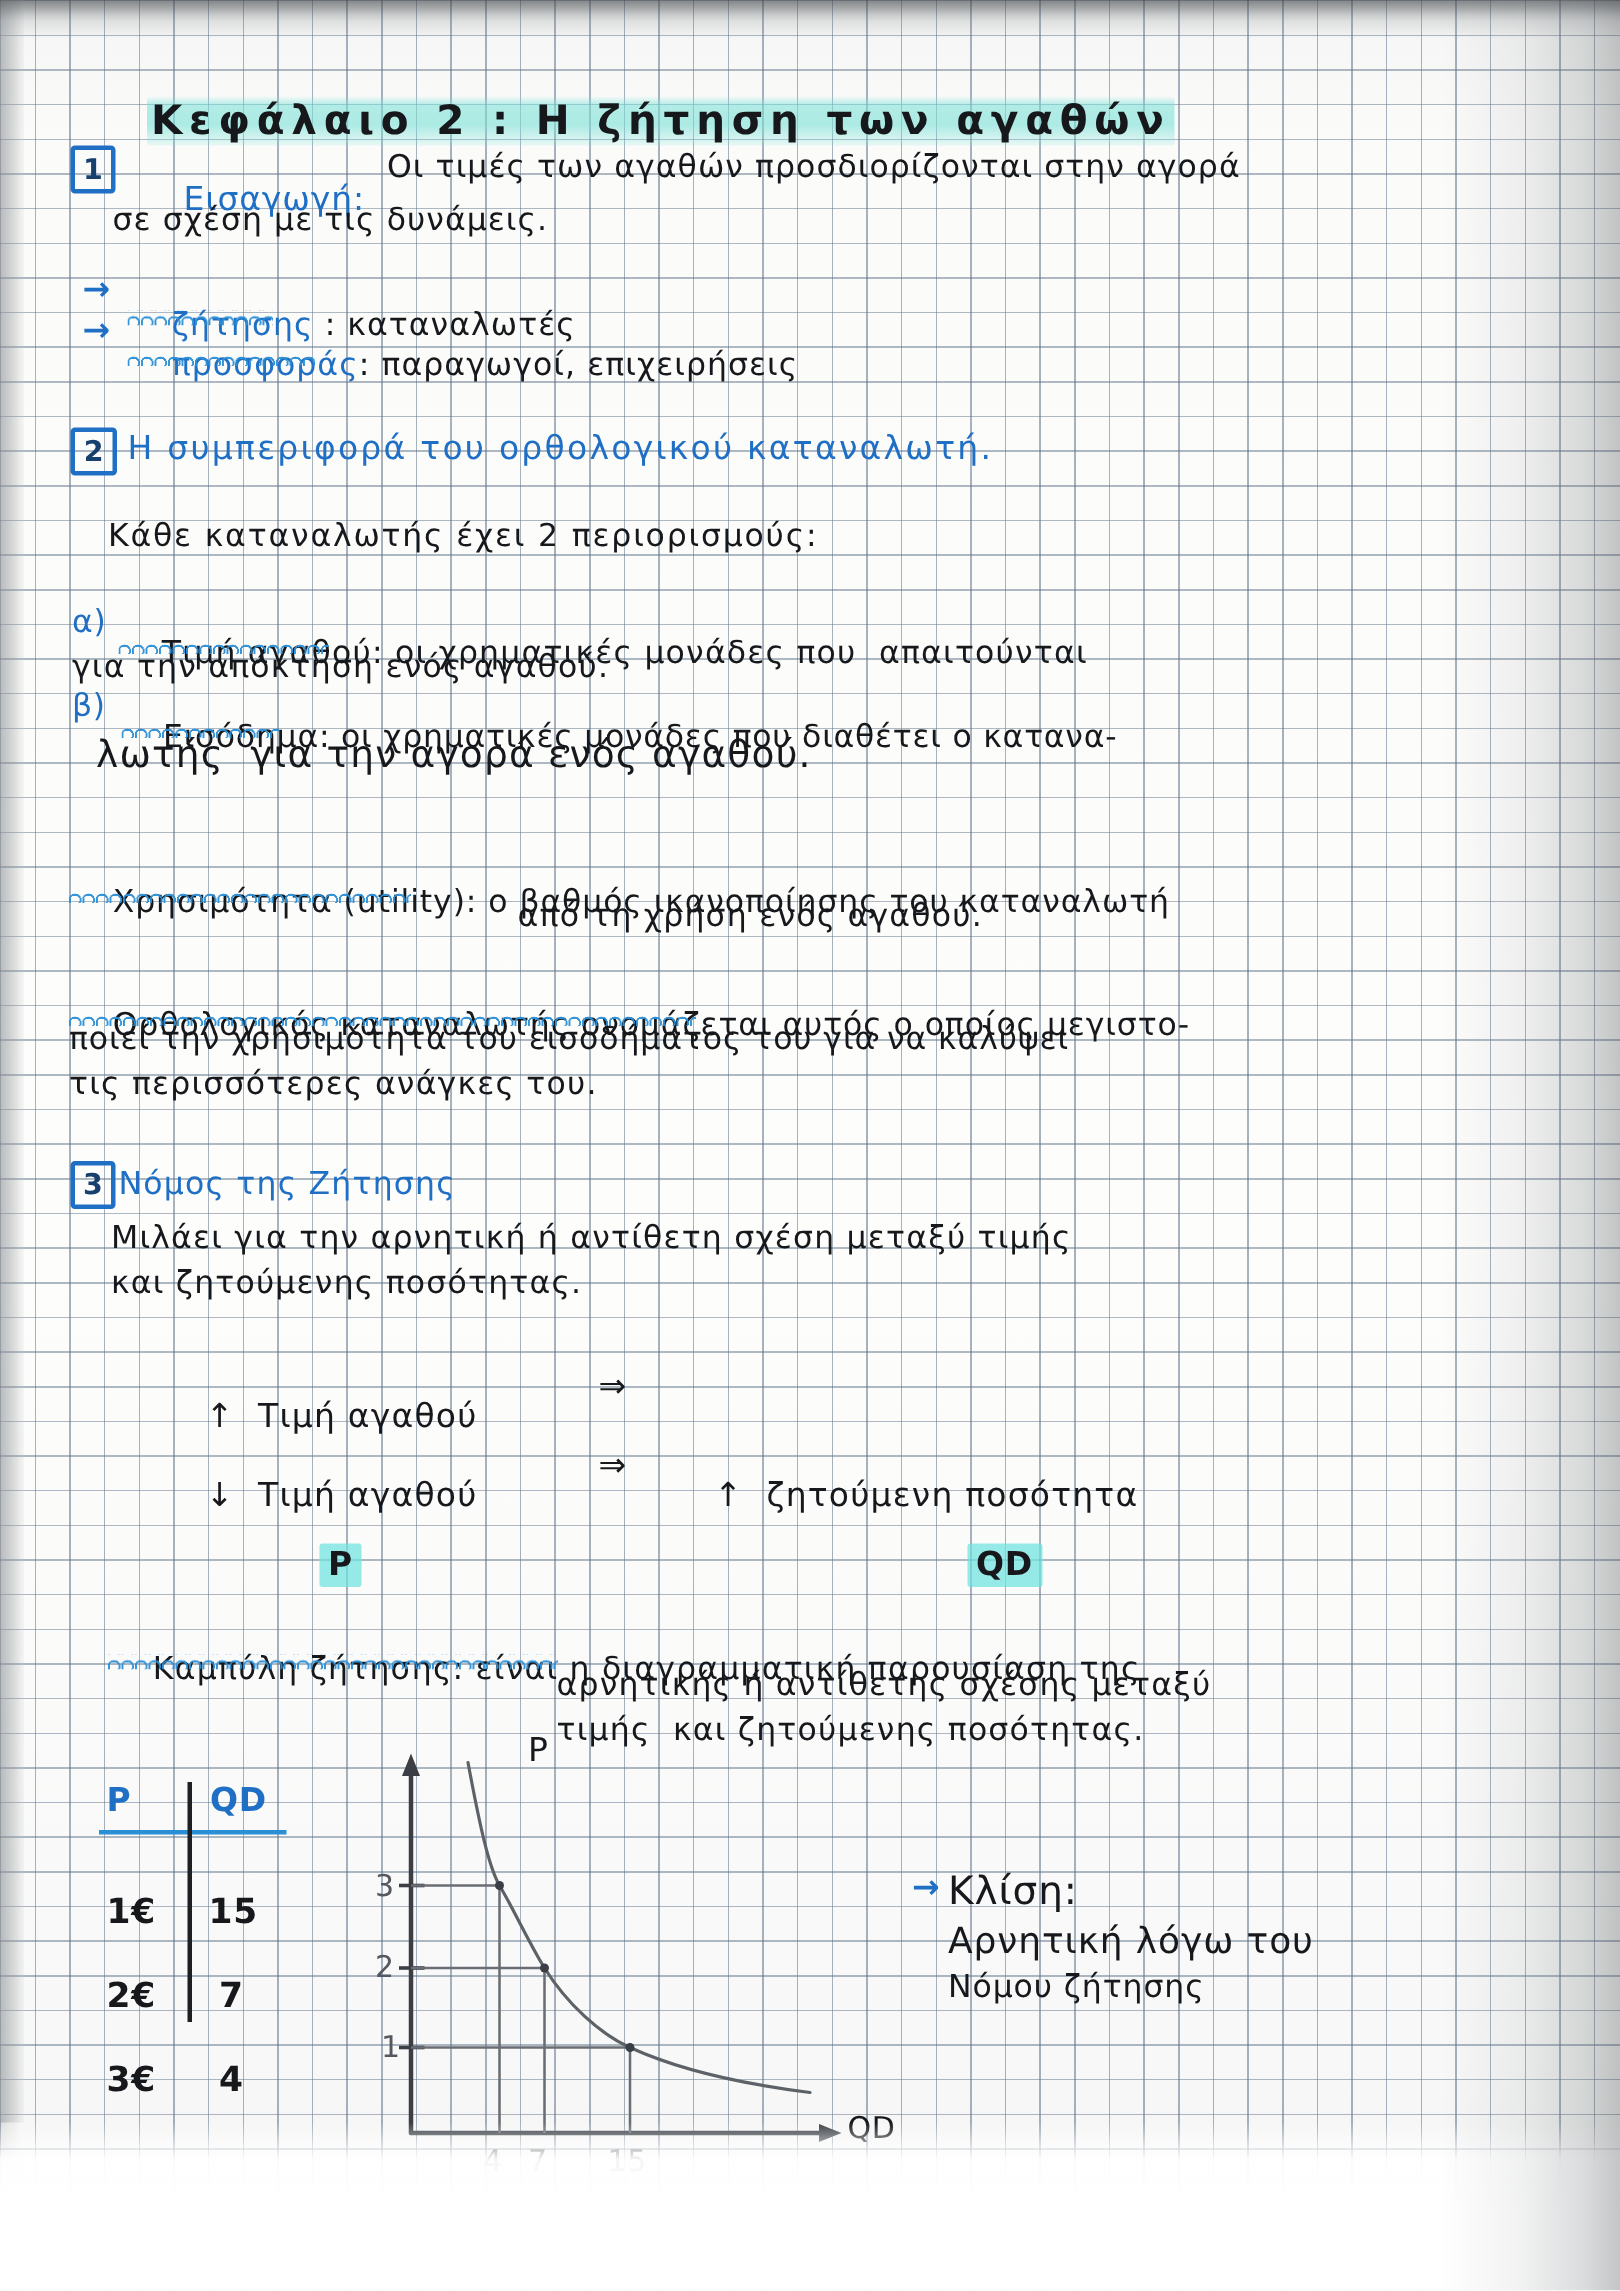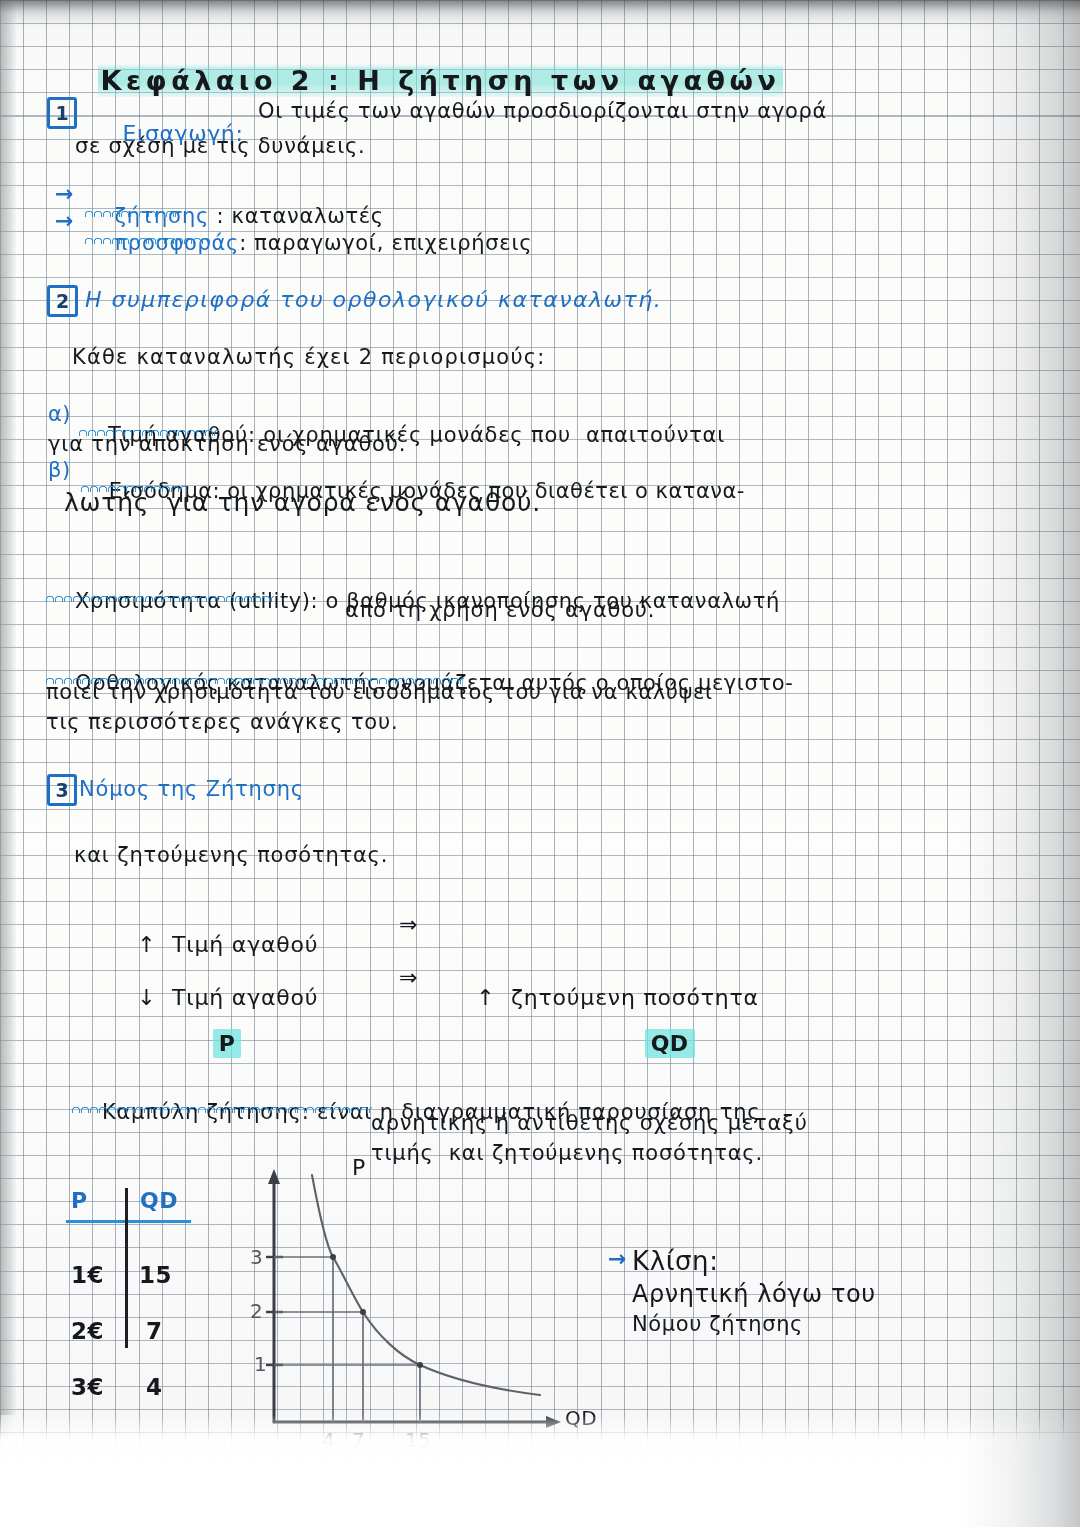--- a/index.html
+++ b/index.html
@@ -112,21 +112,21 @@
 
   <div class="arrow-blue" style="left:55px;top:208px;font-size:22px;">→</div>
   <div class="ink" style="left:85px;top:212px;font-size:21px;letter-spacing:.7px;">
     <span class="blue">προσφοράς</span><span>: </span><span>παραγωγοί, επιχειρήσεις</span>
   </div>
   <div class="wavy" style="left:85px;top:234px;width:125px;"></div>
 
   <div class="num-box" style="left:47px;top:285px;width:25px;height:26px;font-size:19px;">
     <span>2</span>
   </div>
-  <div class="ink blue" style="left:85px;top:289px;font-size:22px;letter-spacing:1.5px;font-style:italic;">Η συμπεριφορά του ορθολογικού καταναλωτή.</div>
+  <div class="ink blue" style="left:85px;top:289px;font-size:22px;letter-spacing:1.5px;">Η συμπεριφορά του ορθολογικού καταναλωτή.</div>
 
   <div class="ink" style="left:72px;top:347px;font-size:21px;letter-spacing:1.2px;">Κάθε καταναλωτής έχει 2 περιορισμούς:</div>
 
   <div class="ink blue" style="left:48px;top:404px;font-size:21px;">α)</div>
   <div class="ink" style="left:78px;top:404px;font-size:21px;letter-spacing:.8px;">
     <span>Τιμή αγαθού</span><span>: οι χρηματικές μονάδες που  απαιτούνται</span>
   </div>
   <div class="wavy" style="left:79px;top:426px;width:140px;"></div>
   <div class="ink" style="left:48px;top:434px;font-size:21px;letter-spacing:.8px;">για την απόκτηση ενός αγαθού.</div>
 
@@ -147,20 +147,21 @@
     <span>Ορθολογικός καταναλωτής</span><span> ονομάζεται αυτός ο οποίος μεγιστο-</span>
   </div>
   <div class="wavy" style="left:46px;top:674px;width:418px;"></div>
   <div class="ink" style="left:46px;top:682px;font-size:21px;letter-spacing:.6px;">ποιεί την χρησιμότητα του εισοδήματος του για να καλύψει</div>
   <div class="ink" style="left:46px;top:712px;font-size:21px;letter-spacing:.8px;">τις περισσότερες ανάγκες του.</div>
 
   <div class="num-box" style="left:47px;top:774px;width:24px;height:26px;font-size:19px;">
     <span>3</span>
   </div>
   <div class="ink blue" style="left:79px;top:779px;font-size:21px;letter-spacing:.8px;">Νόμος της Ζήτησης</div>
+  <div class="ink" style="left:74px;top:815px;font-size:21px;letter-spacing:.8px;">Μιλάει για την αρνητική ή αντίθετη σχέση μεταξύ τιμής</div>
   <div class="ink" style="left:74px;top:845px;font-size:21px;letter-spacing:.8px;">και ζητούμενης ποσότητας.</div>
 
   <div class="ink" style="left:106px;top:912px;font-size:22px;letter-spacing:.8px;">
     <span>↑</span><span>  </span><span>Τιμή αγαθού</span>
   </div>
   <div class="ink" style="left:399px;top:914px;font-size:22px;">⇒</div>
 
   <div class="ink" style="left:106px;top:965px;font-size:22px;letter-spacing:.8px;">
     <span>↓</span><span>  </span><span>Τιμή αγαθού</span>
   </div>

